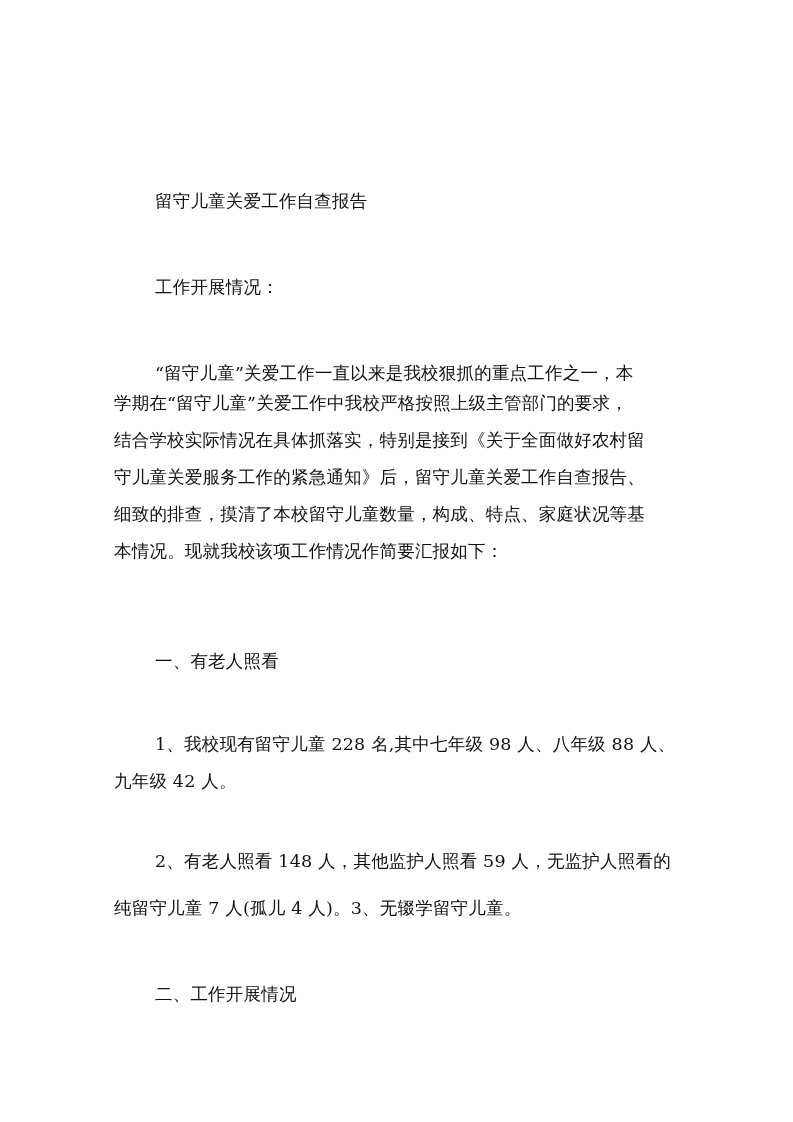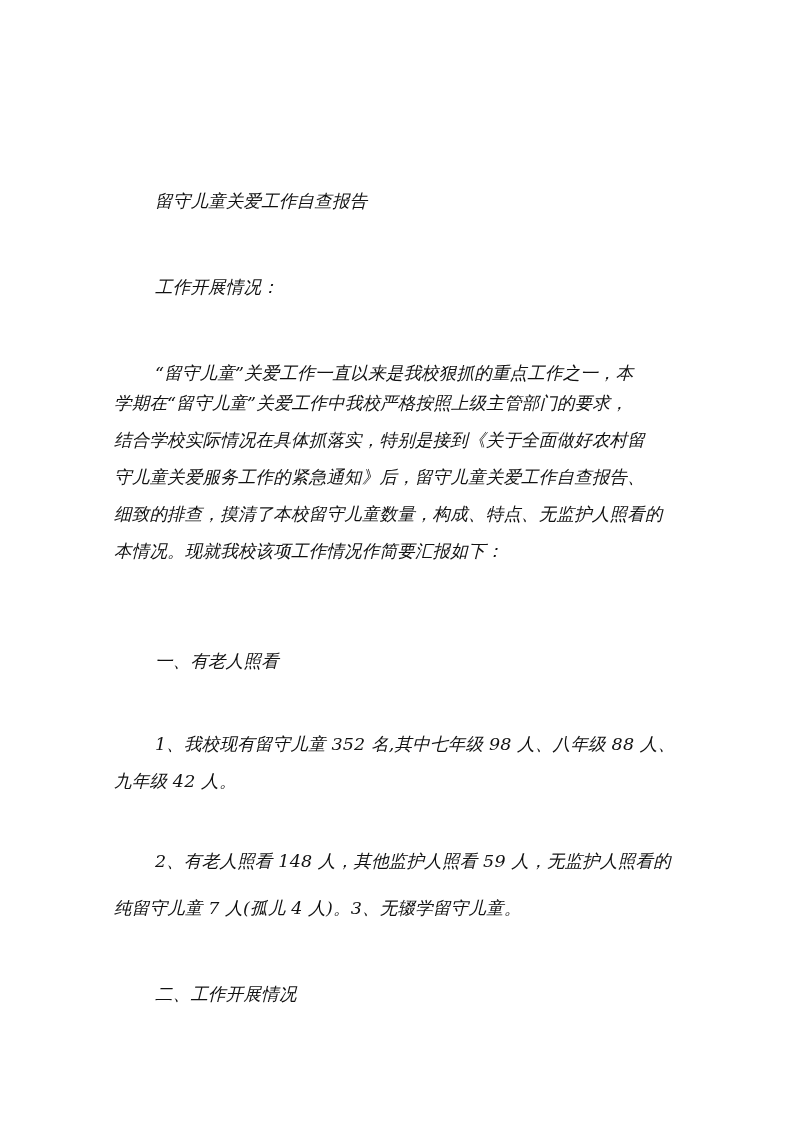--- a/index.html
+++ b/index.html
@@ -21,45 +21,44 @@
       top: 0;
       width: 570px;
     }
     .line {
       position: absolute;
       left: 0;
       white-space: nowrap;
       font-size: 17.5px;
       line-height: 22px;
       letter-spacing: 0.2px;
-      font-style: italic;
     }
     .indent { left: 41px; }
   </style>
 </head>
 <body>
 
 <div class="page">
   <div class="line indent" style="top:190px">留守儿童关爱工作自查报告</div>
 
   <div class="line indent" style="top:276px">工作开展情况：</div>
 
   <div>
     <div class="line indent" style="top:362px">“留守儿童”关爱工作一直以来是我校狠抓的重点工作之一，本</div>
     <div class="line" style="top:392px">学期在“留守儿童”关爱工作中我校严格按照上级主管部门的要求，</div>
     <div class="line" style="top:429px">结合学校实际情况在具体抓落实，特别是接到《关于全面做好农村留</div>
     <div class="line" style="top:466px">守儿童关爱服务工作的紧急通知》后，留守儿童关爱工作自查报告、</div>
-    <div class="line" style="top:503px">细致的排查，摸清了本校留守儿童数量，构成、特点、无监护人照看的</div>
+    <div class="line" style="top:503px">细致的排查，摸清了本校留守儿童数量，构成、特点、家庭状况等基</div>
     <div class="line" style="top:540px">本情况。现就我校该项工作情况作简要汇报如下：</div>
   </div>
 
   <div class="line indent" style="top:650px">一、有老人照看</div>
 
   <div>
-    <div class="line indent" style="top:733px">1、我校现有留守儿童 352 名,其中七年级 98 人、八年级 88 人、</div>
+    <div class="line indent" style="top:733px">1、我校现有留守儿童 228 名,其中七年级 98 人、八年级 88 人、</div>
     <div class="line" style="top:770px">九年级 42 人。</div>
   </div>
 
   <div>
     <div class="line indent" style="top:850px">2、有老人照看 148 人，其他监护人照看 59 人，无监护人照看的</div>
     <div class="line" style="top:897px">纯留守儿童 7 人(孤儿 4 人)。3、无辍学留守儿童。</div>
   </div>
 
   <div class="line indent" style="top:983px">二、工作开展情况</div>
 </div>

